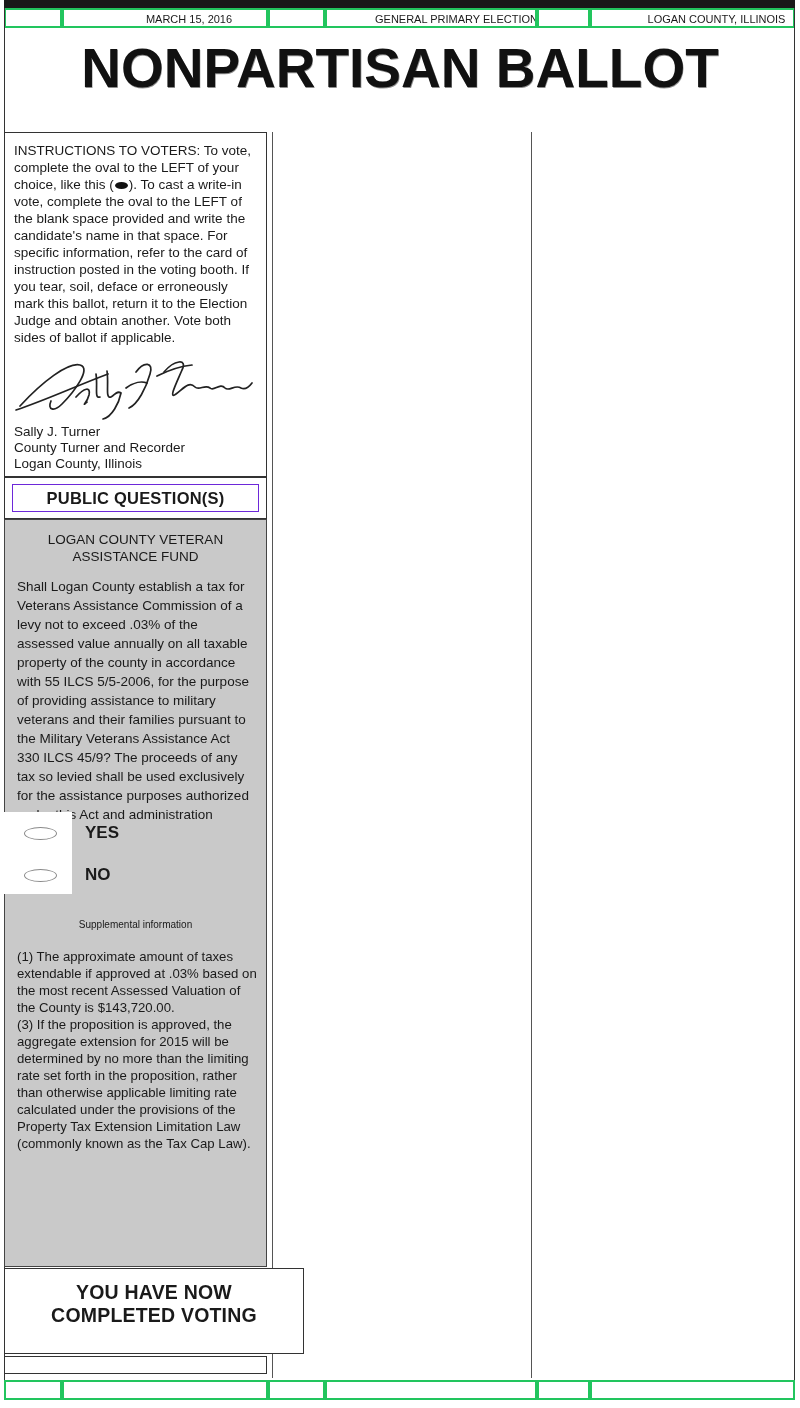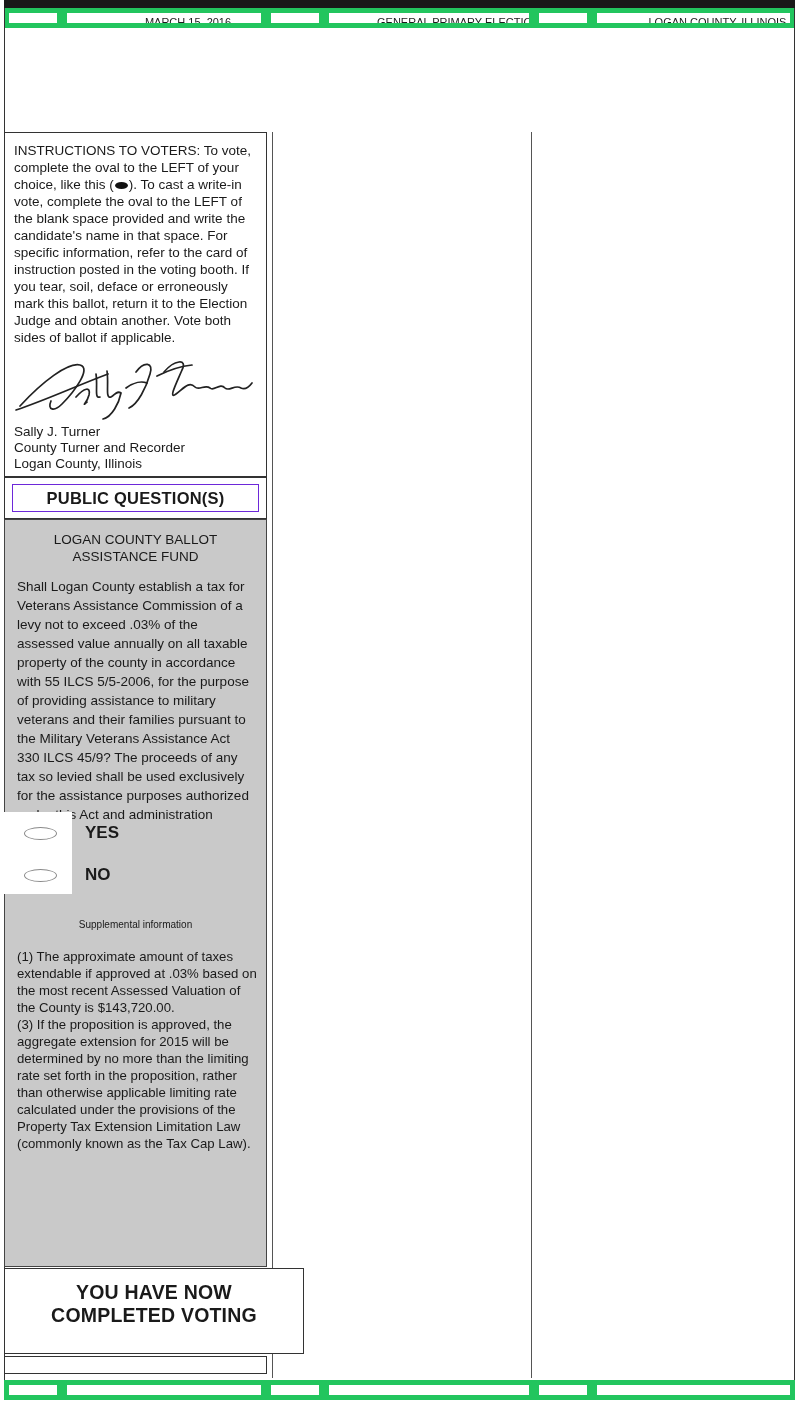--- a/index.html
+++ b/index.html
@@ -8,21 +8,21 @@
     position:relative; width:800px; height:1408px; margin:0 auto;
     background:#ffffff; color:#1a1a1a;
     font-family:"Liberation Sans", sans-serif;
     overflow:hidden;
   }
   .top-bar { position:absolute; left:4px; top:0; width:791px; height:8px; background:#191919; }
   .hdr-row { position:absolute; left:4px; width:791px; height:20px; display:flex; }
   .hdr-row.top { top:8px; }
   .hdr-row.bottom { top:1380px; }
   .hdr-cell {
-    border:5px solid #22c55e; height:20px; background:#fff;
+    border:2px solid #22c55e; height:20px; background:#fff;
     font-size:11px; line-height:18px; text-align:center;
     white-space:nowrap; overflow:hidden;padding-left:48px;
   }
   .c1 { width:58px; } .c2 { width:206px; } .c3 { width:57px; }
   .c4 { width:212px; } .c5 { width:53px; } .c6 { width:205px; }
   .page-edge { position:absolute; top:8px; height:1392px; width:0; border-left:1px solid #333; }
   .edge-left { left:4px; } .edge-right { left:794px; }
   .ballot-title {
     position:absolute; left:0; top:36px; width:100%; text-align:center;
     font-size:55px; font-weight:bold; letter-spacing:0; color:#111;
@@ -99,20 +99,21 @@
     <div class="hdr-cell c2">MARCH 15, 2016</div>
     <div class="hdr-cell c3"></div>
     <div class="hdr-cell c4">GENERAL PRIMARY ELECTION</div>
     <div class="hdr-cell c5"></div>
     <div class="hdr-cell c6">LOGAN COUNTY, ILLINOIS</div>
   </div>
 
   <div class="page-edge edge-left"></div>
   <div class="page-edge edge-right"></div>
 
+  <div class="ballot-title">NONPARTISAN BALLOT</div>
 
   <div class="col-divider div1"></div>
   <div class="col-divider div2"></div>
 
   <div class="instructions-box">
     <div><span>INSTRUCTIONS TO VOTERS:  To vote, complete the oval to the LEFT of your choice, like this (</span><span class="oval-glyph"></span><span>).  To cast a write-in vote, complete the oval to the LEFT of the blank space provided and write the candidate's name in that space.  For specific information, refer to the card of instruction posted in the voting booth.  If you tear, soil, deface or erroneously mark this ballot, return it to the Election Judge and obtain another.  Vote both sides of ballot if applicable.</span></div>
 
     <svg class="sig-svg" width="240" height="70" viewBox="0 0 240 70">
       <g fill="none" stroke="#222" stroke-width="1.7" stroke-linecap="round">
         <path d="M6 54 C 28 30, 54 10, 66 13 C 78 16, 60 40, 48 52 C 40 60, 33 58, 37 49"></path>
@@ -130,21 +131,21 @@
     <div class="sig-line">Sally J. Turner</div>
     <div class="sig-line">County Turner and Recorder</div>
     <div class="sig-line">Logan County, Illinois</div>
   </div>
 
   <div class="pq-banner">
     <div class="pq-inner">PUBLIC QUESTION(S)</div>
   </div>
 
   <div class="question-box" style="background-color: rgb(201, 201, 201);">
-    <div class="q-heading">LOGAN COUNTY BALLOT ASSISTANCE FUND</div>
+    <div class="q-heading">LOGAN COUNTY VETERAN ASSISTANCE FUND</div>
     <div class="q-body">Shall Logan County establish a tax for Veterans Assistance Commission of a levy not to exceed .03% of the assessed value annually on all taxable property of the county in accordance with 55 ILCS 5/5-2006, for the purpose of providing assistance to military veterans and their families pursuant to the Military Veterans Assistance Act 330 ILCS 45/9?  The proceeds of any tax so levied shall be used exclusively for the assistance purposes authorized under this Act and administration thereof.</div>
 
     <div class="option-area"></div>
     <span class="oval-target oval-yes"></span>
     <span class="option-label label-yes">YES</span>
     <span class="oval-target oval-no"></span>
     <span class="option-label label-no">NO</span>
 
     <div class="supp-heading">Supplemental information</div>
     <div class="supp-items">

